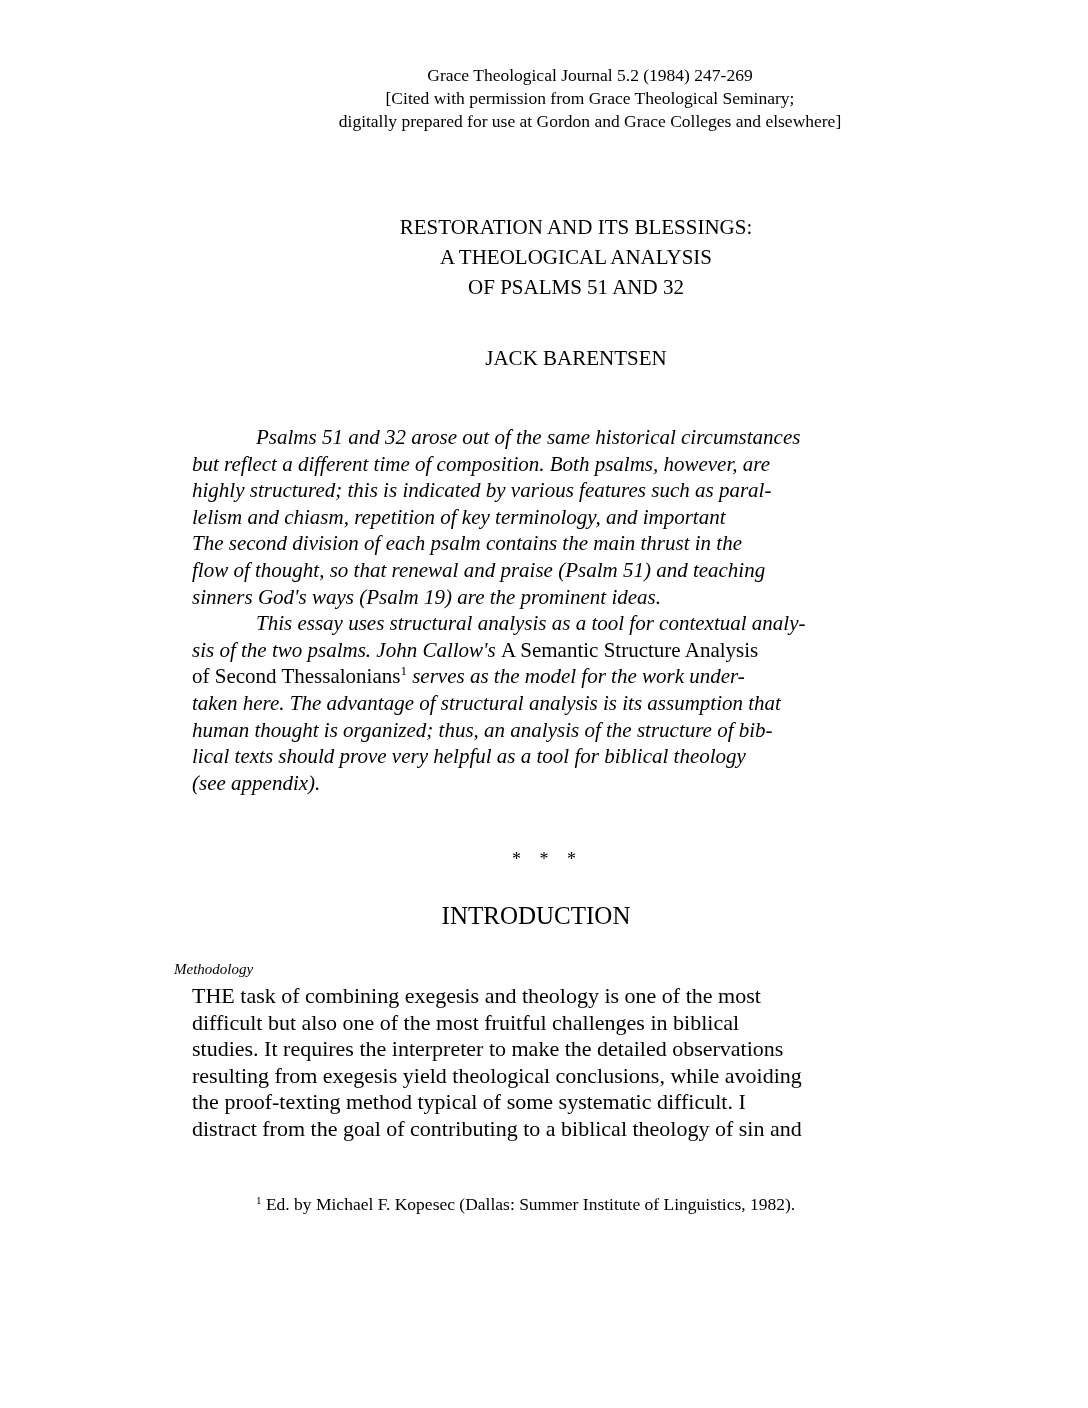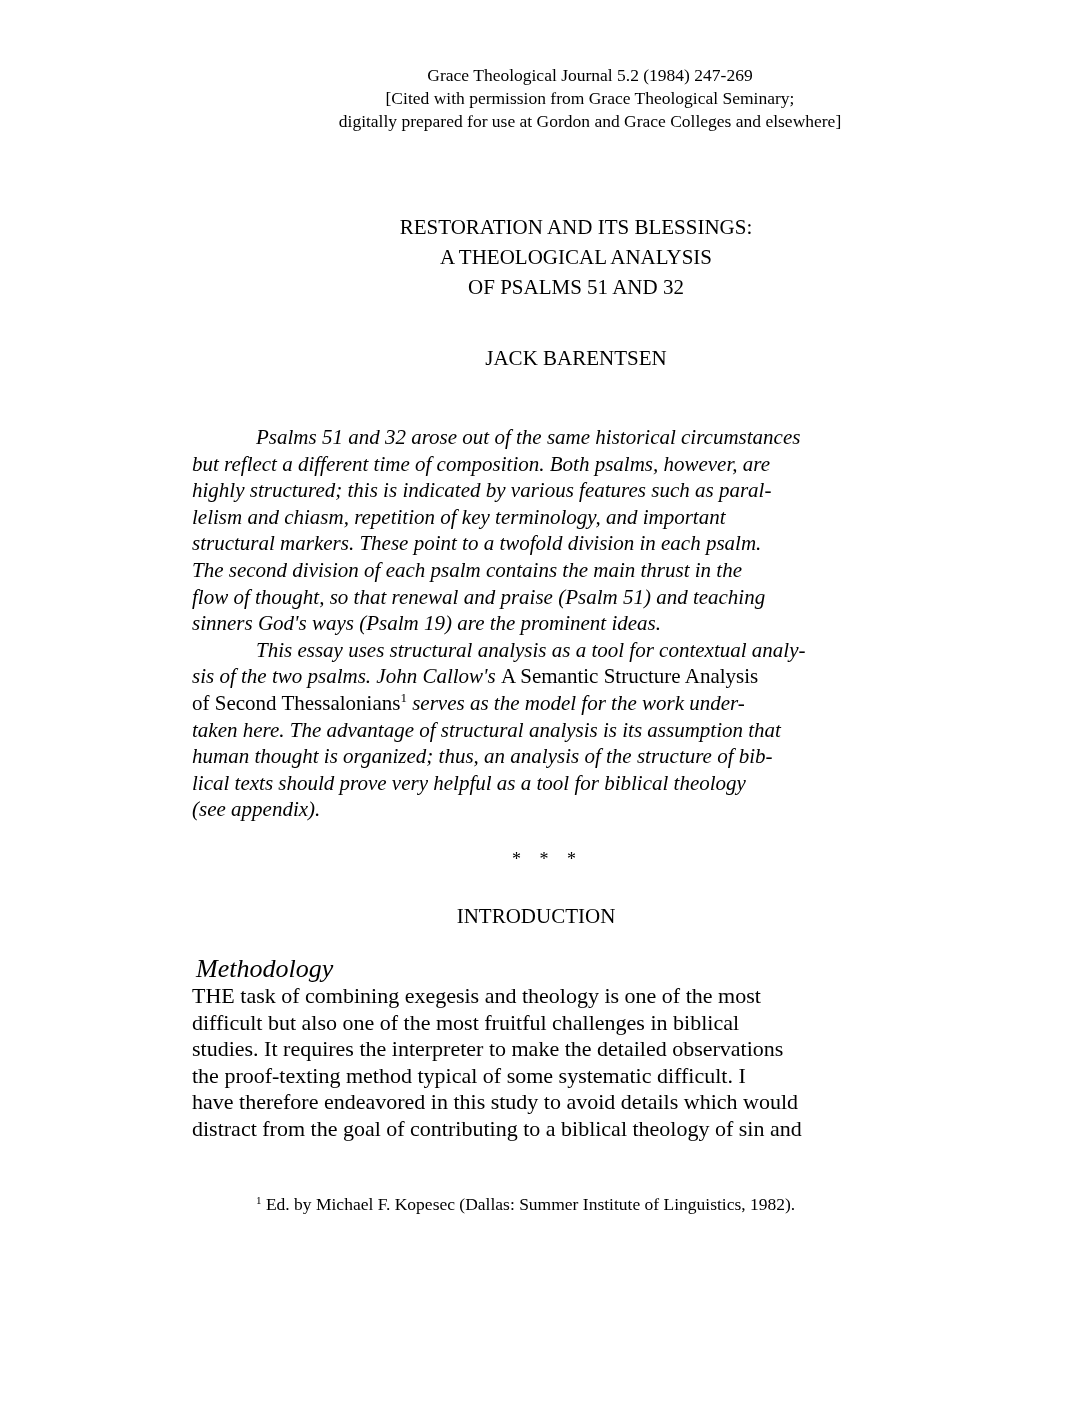--- a/index.html
+++ b/index.html
@@ -78,28 +78,28 @@
       font-size: 18px;
       line-height: 22px;
       word-spacing: 14px;
     }
     .section-heading {
       position: absolute;
       left: 0;
       width: 1072px;
       top: 902px;
       text-align: center;
-      font-size: 21px;
+      font-size: 25px;
       line-height: 28px;
     }
     .subheading {
       position: absolute;
-      left: 196px;
+      left: 174px;
       top: 956px;
-      font-size: 26px;
+      font-size: 15px;
       line-height: 26px;
       font-style: italic;
     }
     .body-text {
       position: absolute;
       left: 192px;
       top: 983px;
       font-size: 22px;
       line-height: 26.6px;
     }
@@ -134,21 +134,20 @@
     <div>OF PSALMS 51 AND 32</div>
   </div>
 
   <div class="author">JACK BARENTSEN</div>
 
   <div class="abstract">
     <span class="line indent">Psalms 51 and 32 arose out of the same historical circumstances</span>
     <span class="line">but reflect a different time of composition. Both psalms, however, are</span>
     <span class="line">highly structured; this is indicated by various features such as paral-</span>
     <span class="line">lelism and chiasm, repetition of key terminology, and important</span>
-    <span class="line">structural markers. These point to a twofold division in each psalm.</span>
     <span class="line">The second division of each psalm contains the main thrust in the</span>
     <span class="line">flow of thought, so that renewal and praise (Psalm 51) and teaching</span>
     <span class="line">sinners God's ways (Psalm 19) are the prominent ideas.</span>
 
     <span class="line indent">This essay uses structural analysis as a tool for contextual analy-</span>
     <span class="line"><span>sis of the two psalms. John Callow's </span><span class="roman">A Semantic Structure Analysis</span></span>
     <span class="line"><span class="roman">of Second Thessalonians</span><sup class="fn roman">1</sup><span> serves as the model for the work under-</span></span>
     <span class="line">taken here. The advantage of structural analysis is its assumption that</span>
     <span class="line">human thought is organized; thus, an analysis of the structure of bib-</span>
     <span class="line">lical texts should prove very helpful as a tool for biblical theology</span>
@@ -158,20 +157,20 @@
   <div class="stars">* * *</div>
 
   <div class="section-heading">INTRODUCTION</div>
 
   <div class="subheading">Methodology</div>
 
   <div class="body-text">
     <span class="line">THE task of combining exegesis and theology is one of the most</span>
     <span class="line">difficult but also one of the most fruitful challenges in biblical</span>
     <span class="line">studies. It requires the interpreter to make the detailed observations</span>
+    <span class="line">resulting from exegesis yield theological conclusions, while avoiding</span>
     <span class="line">the proof-texting method typical of some systematic difficult. I</span>
-    <span class="line">have therefore endeavored in this study to avoid details which would</span>
     <span class="line">distract from the goal of contributing to a biblical theology of sin and</span>
   </div>
 
   <div class="footnote"><sup>1</sup><span> Ed. by Michael F. Kopesec (Dallas: Summer Institute of Linguistics, 1982).</span></div>
 
 </div>
 
 </body></html>

